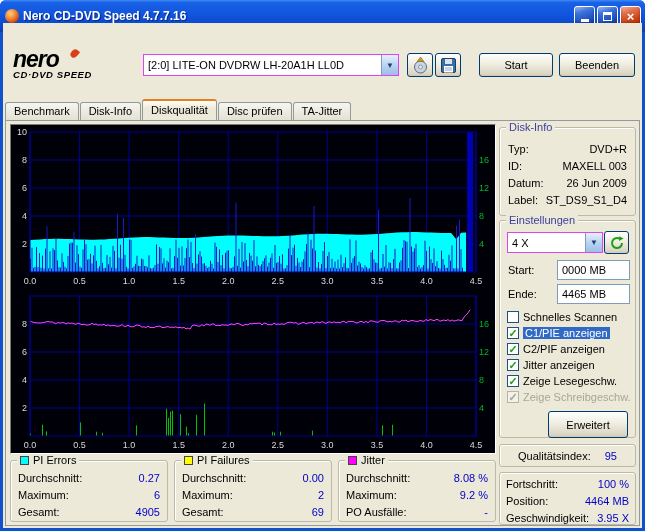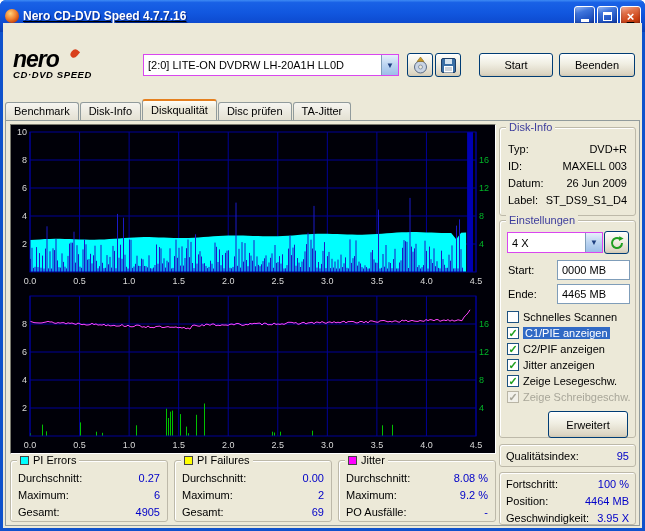--- a/index.html
+++ b/index.html
@@ -1,21 +1,21 @@
 <!DOCTYPE html>
 <html><head>
 <meta charset="utf-8">
 <style>
   *{box-sizing:border-box;margin:0;padding:0;font-family:"Liberation Sans",sans-serif;}
   html,body{width:645px;height:531px;overflow:hidden;background:#fff;}
   .window{position:relative;width:645px;height:531px;background:#0F52CC;border-radius:6px 6px 0 0;font-size:11px;color:#000;}
 
   
   .titlebar{position:absolute;top:0;left:0;right:0;height:32px;display:flex;align-items:center;gap:4px;padding:0 4px 0 5px;border-radius:6px 6px 0 0;
-    background:linear-gradient(180deg,#3E8BF4 0%,#1961E6 8%,#1157DF 40%,#0D4ACF 72%,#0A3EB4 100%);text-decoration:underline;}
+    background:linear-gradient(180deg,#3E8BF4 0%,#1961E6 8%,#1157DF 40%,#0D4ACF 72%,#0A3EB4 100%);}
   .app-icon{width:14px;height:14px;border-radius:50%;background:radial-gradient(circle at 38% 32%,#FFD27A 0%,#F08030 45%,#C03A05 80%,#7E2600 100%);flex:0 0 auto;}
   .title{color:#fff;font-weight:bold;font-size:12px;text-shadow:1px 1px 1px #00268C;flex:1;white-space:nowrap;overflow:hidden;}
   .wbtns{display:flex;gap:2px;}
   .wbtn{width:21px;height:20px;border:1px solid #fff;border-radius:3px;display:flex;align-items:center;justify-content:center;
     background:linear-gradient(160deg,#9CBCF5 0%,#3E74DC 30%,#1D50C0 70%,#16399B 100%);box-shadow:inset 0 -2px 3px rgba(0,0,40,.35);}
   .wbtn.close{background:linear-gradient(160deg,#F5B09A 0%,#E0714A 30%,#CC4012 70%,#A93005 100%);}
   .glyph-min{width:8px;height:3px;background:#fff;margin-top:9px;}
   .glyph-max{width:9px;height:9px;border:1px solid #fff;border-top-width:3px;}
   .glyph-close{color:#fff;font-weight:bold;font-size:13px;line-height:1;}
 
@@ -71,21 +71,21 @@
   #refresh-btn{position:absolute;right:6px;top:10px;width:25px;height:23px;}
   .slabel{position:absolute;left:8px;white-space:nowrap;}
   .sfield{position:absolute;left:57px;width:73px;height:20px;border:1px solid #7F9DB9;background:#fff;padding:3px 4px;white-space:nowrap;}
   #cbx-list{position:absolute;left:7px;top:88px;right:3px;}
   .cbrow{display:flex;align-items:center;gap:4px;height:16px;white-space:nowrap;overflow:hidden;}
   .cbox{flex:0 0 auto;width:12px;height:12px;border:1px solid #1D5281;background:#fff;color:#21A121;font-size:11px;line-height:10px;text-align:center;font-weight:bold;}
   .cbrow.disabled .cbox{border-color:#B9B5A5;color:#A8A699;background:#F2F1EA;}
   .cbrow.disabled .cblabel{color:#A8A699;}
   .cblabel.hl{background:#316AC5;color:#fff;padding:0 2px;}
   #adv-btn{position:absolute;right:7px;top:190px;width:80px;height:27px;}
-  .qbox{position:absolute;left:496px;top:421px;width:137px;height:23px;border:1px solid #BDB9A9;border-radius:3px;box-shadow:inset 1px 1px 0 #fff;display:flex;justify-content:space-between;align-items:center;padding:0 6px;}
+  .qbox{position:absolute;left:496px;top:421px;width:137px;height:23px;border:1px solid #BDB9A9;border-radius:3px;box-shadow:inset 1px 1px 0 #fff;display:flex;justify-content:space-between;align-items:center;padding:0 18px;}
   .pbox{position:absolute;left:496px;top:449px;width:137px;height:53px;border:1px solid #BDB9A9;border-radius:3px;box-shadow:inset 1px 1px 0 #fff;padding:2px 4px 0;}
 </style>
 </head>
 <body>
 
 <div class="window">
   <div class="titlebar">
     <span class="app-icon"></span>
     <span class="title">Nero CD-DVD Speed 4.7.7.16</span>
     <span class="wbtns">

